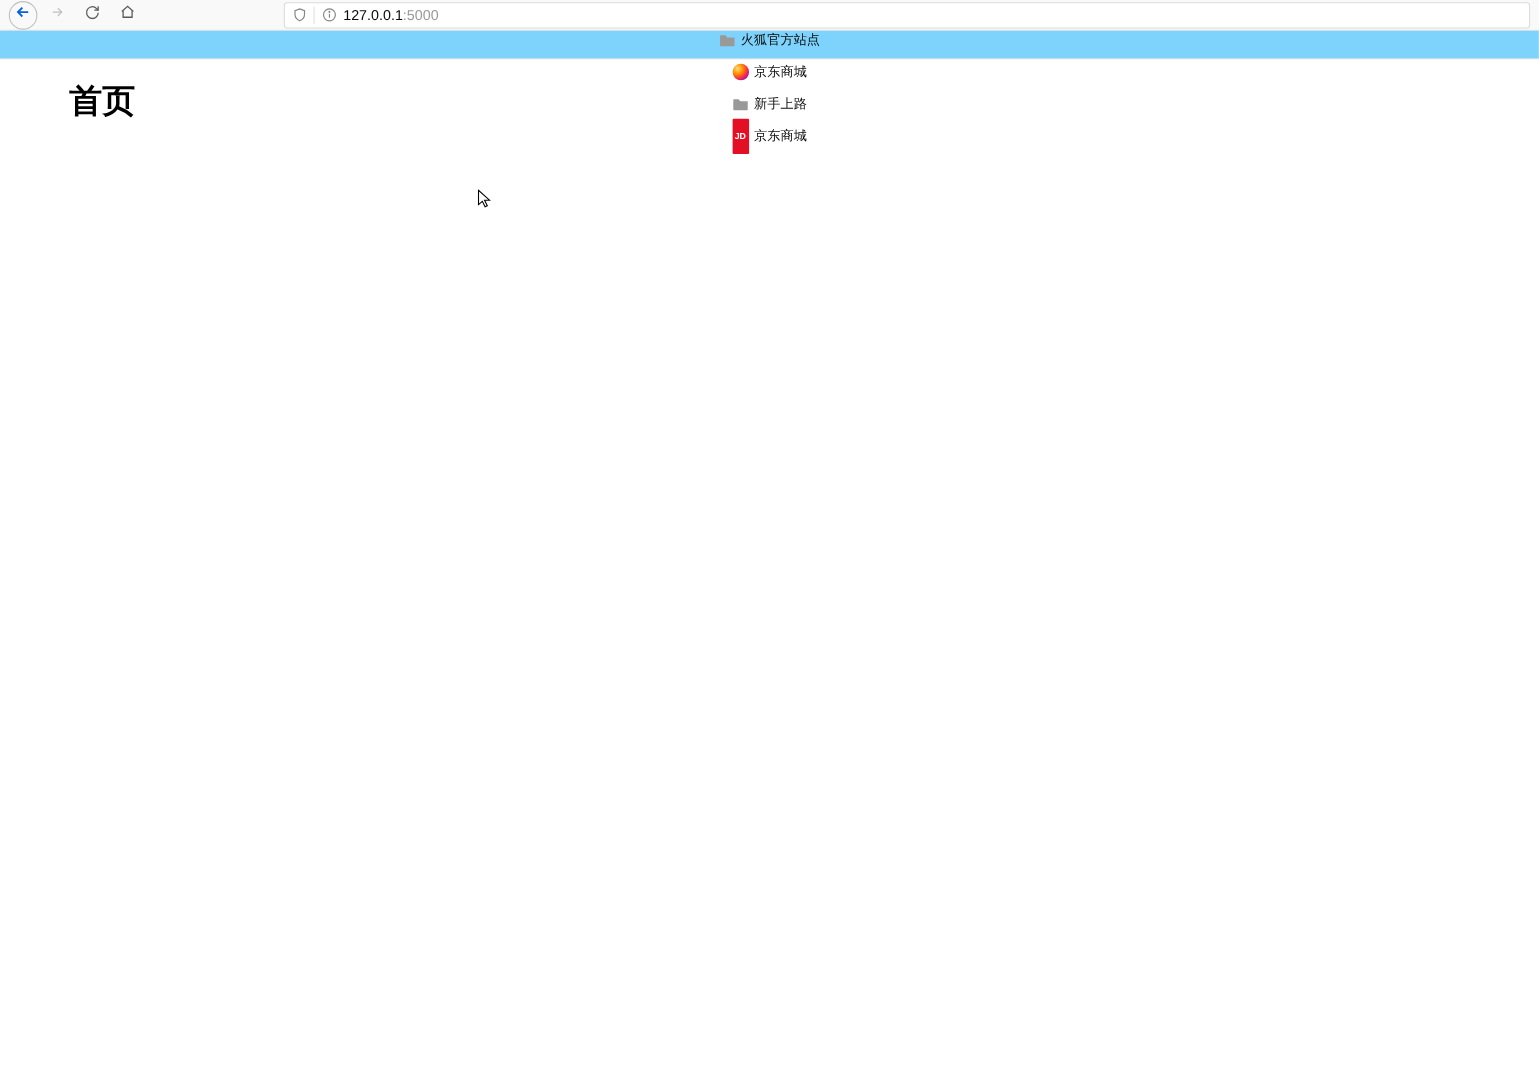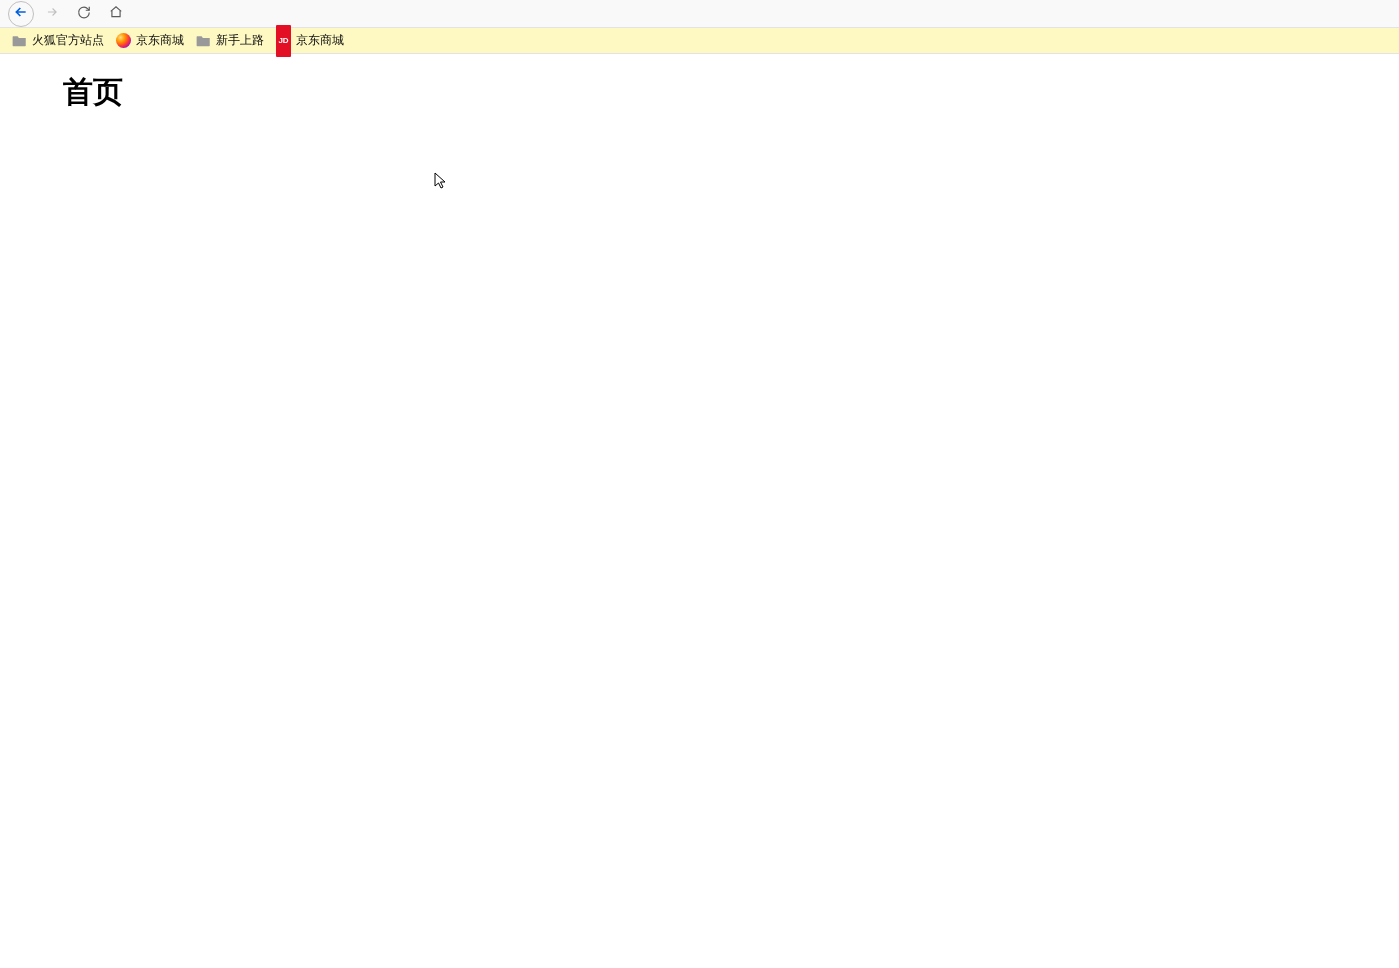--- a/index.html
+++ b/index.html
@@ -103,26 +103,27 @@
       color: #0c0c0d;
     }
     
     .addr-port {
       color: #999999;
     }
     
     
     .bookmarks-bar {
       height: 26px;
-      background: #fef9c3;
+      background: #7dd3fc;
       border-bottom: 1px solid #e3e3e3;
       display: flex;
       align-items: center;
       padding: 0 12px;
       gap: 12px;
+      flex-direction: column;
     }
     
     .bookmark {
       display: flex;
       align-items: center;
       gap: 5px;
       font-size: 12px;
       color: #0c0c0d;
       cursor: pointer;
     }
@@ -219,20 +220,38 @@
     <span>
       <svg viewBox="0 0 24 24" fill="none" stroke="currentColor" stroke-width="2">
         <path d="M3 11l9-8 9 8"></path>
         <path d="M5 10v10h14V10"></path>
       </svg>
     </span>
   </div>
 
   <div class="nav-gap"></div>
 
+  <div class="address-bar">
+    <div class="addr-icon">
+      <svg viewBox="0 0 24 24" fill="none" stroke="currentColor" stroke-width="2">
+        <path d="M12 2l8 3v6c0 5-3.5 9-8 11-4.5-2-8-6-8-11V5l8-3z"></path>
+      </svg>
+    </div>
+    <div class="addr-divider"></div>
+    <div class="addr-icon">
+      <svg viewBox="0 0 24 24" fill="none" stroke="currentColor" stroke-width="2">
+        <circle cx="12" cy="12" r="10"></circle>
+        <line x1="12" y1="10" x2="12" y2="17"></line>
+        <circle cx="12" cy="7" r="0.8" fill="currentColor"></circle>
+      </svg>
+    </div>
+    <div class="addr-text">
+      <span class="addr-host">127.0.0.1</span><span class="addr-port">:5000</span>
+    </div>
+  </div>
 </div>
 
 <div class="bookmarks-bar">
   <div class="bookmark">
     <span class="bookmark-icon folder-icon">
       <svg viewBox="0 0 24 20">
           <path d="M2 3h7l2 3h11v12a1 1 0 0 1-1 1H2a1 1 0 0 1-1-1V4a1 1 0 0 1 1-1z"></path>
         </svg>
     </span>
     <span>火狐官方站点</span>

